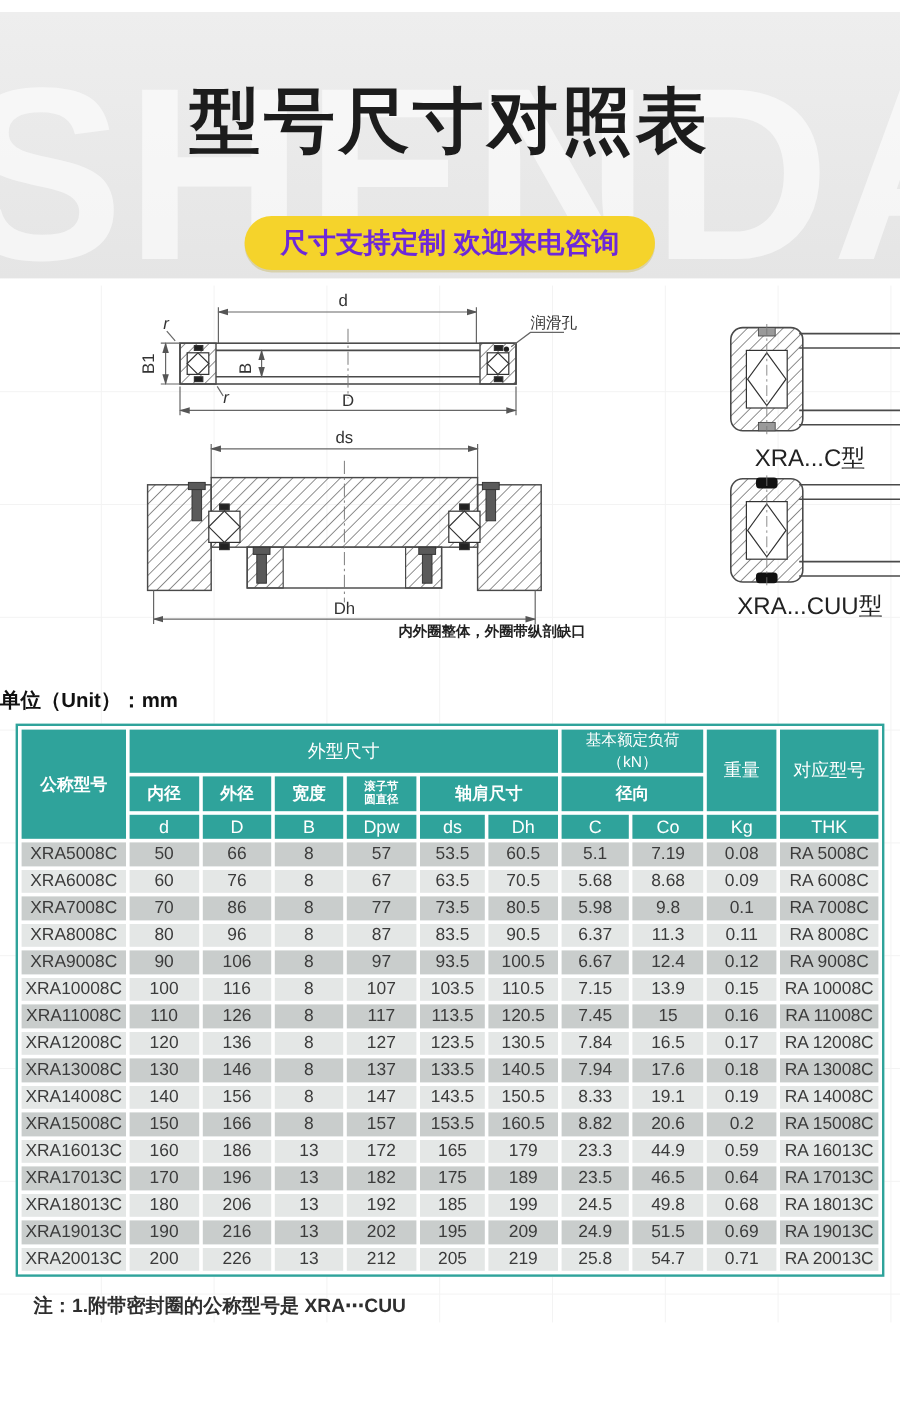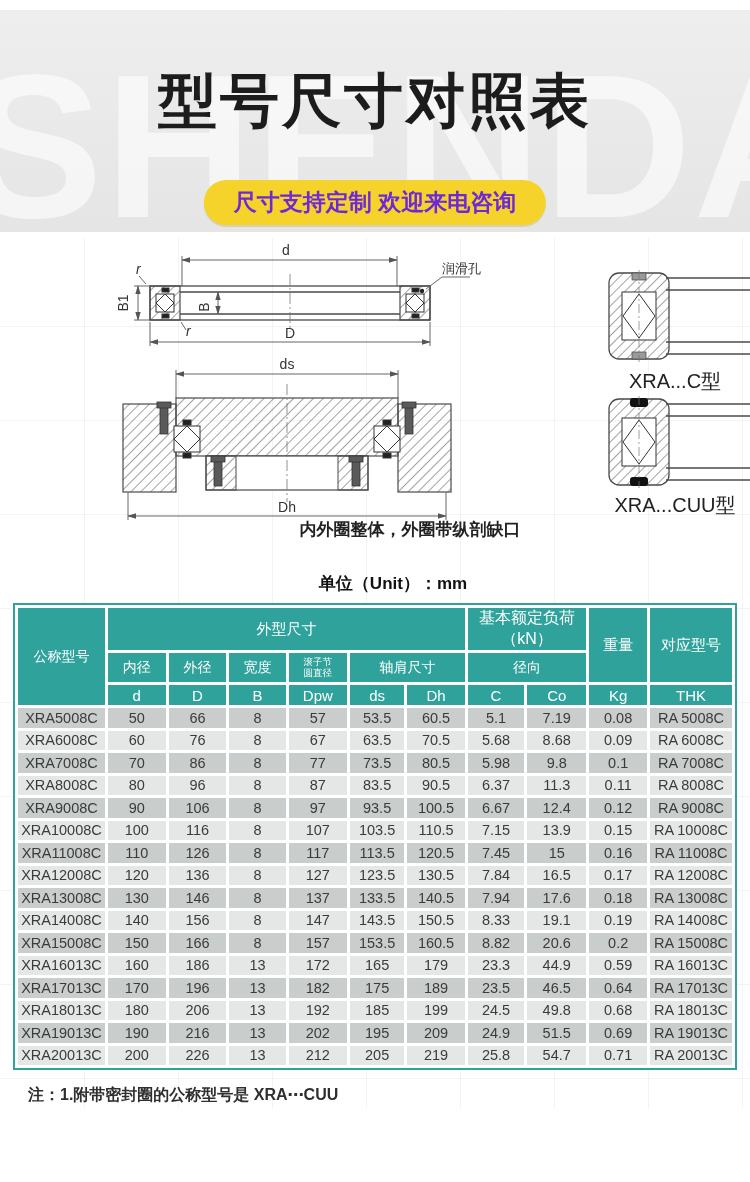--- a/index.html
+++ b/index.html
@@ -43,38 +43,38 @@
     font-weight:700;font-size:33px;color:#151515;
     padding:16px 0 0 14px;line-height:1.2;
   }
   .drawings{position:relative;height:308px;margin-top:6px;}
   .drawings svg{position:absolute;}
   .diag-label{
     position:absolute;font-size:20px;color:#222;text-align:center;width:150px;
   }
   .caption{
     position:absolute;left:250px;top:280px;width:320px;text-align:center;
-    font-size:17px;font-weight:600;color:#222;
+    font-size:12px;font-weight:600;color:#222;
   }
   .unit-row{
-    text-align:center;padding:26px 12px 0 14px;
-    font-size:17px;font-weight:700;color:#111;margin-left:34px;
+    text-align:left;padding:26px 12px 0 0;
+    font-size:17px;font-weight:700;color:#111;
   }
   
   .spec-table-wrap{margin:8px 13px 0 13px;border:2px solid var(--teal);background:#fff;}
   table{width:100%;border-collapse:separate;border-spacing:3px;table-layout:fixed;}
   thead th{
     background:var(--teal);color:#fff;font-weight:500;
     text-align:center;vertical-align:middle;padding:0;
   }
   th.h1{height:22px;font-size:15px;}
-  th.h2{height:29px;font-size:14px;}
+  th.h2{height:29px;font-size:14px;font-weight:bold;}
   th.h3{height:20px;font-size:15px;}
   th.small-hdr{font-size:9.5px;line-height:1.15;white-space:pre-line;}
-  th.load-hdr{font-size:16px;}
+  th.load-hdr{font-size:13px;}
   tbody td{
     text-align:center;font-size:14.5px;color:#3b3b3b;
     height:19.5px;padding:0;vertical-align:middle;
   }
   tr.odd td{background:var(--row-dark);}
   tr.even td{background:var(--row-light);}
   
   .notes{margin:12px 0 18px 28px;font-size:16px;font-weight:600;color:#2f2f2f;line-height:1.65;}
   .notes .line2{padding-left:27px;}
   

